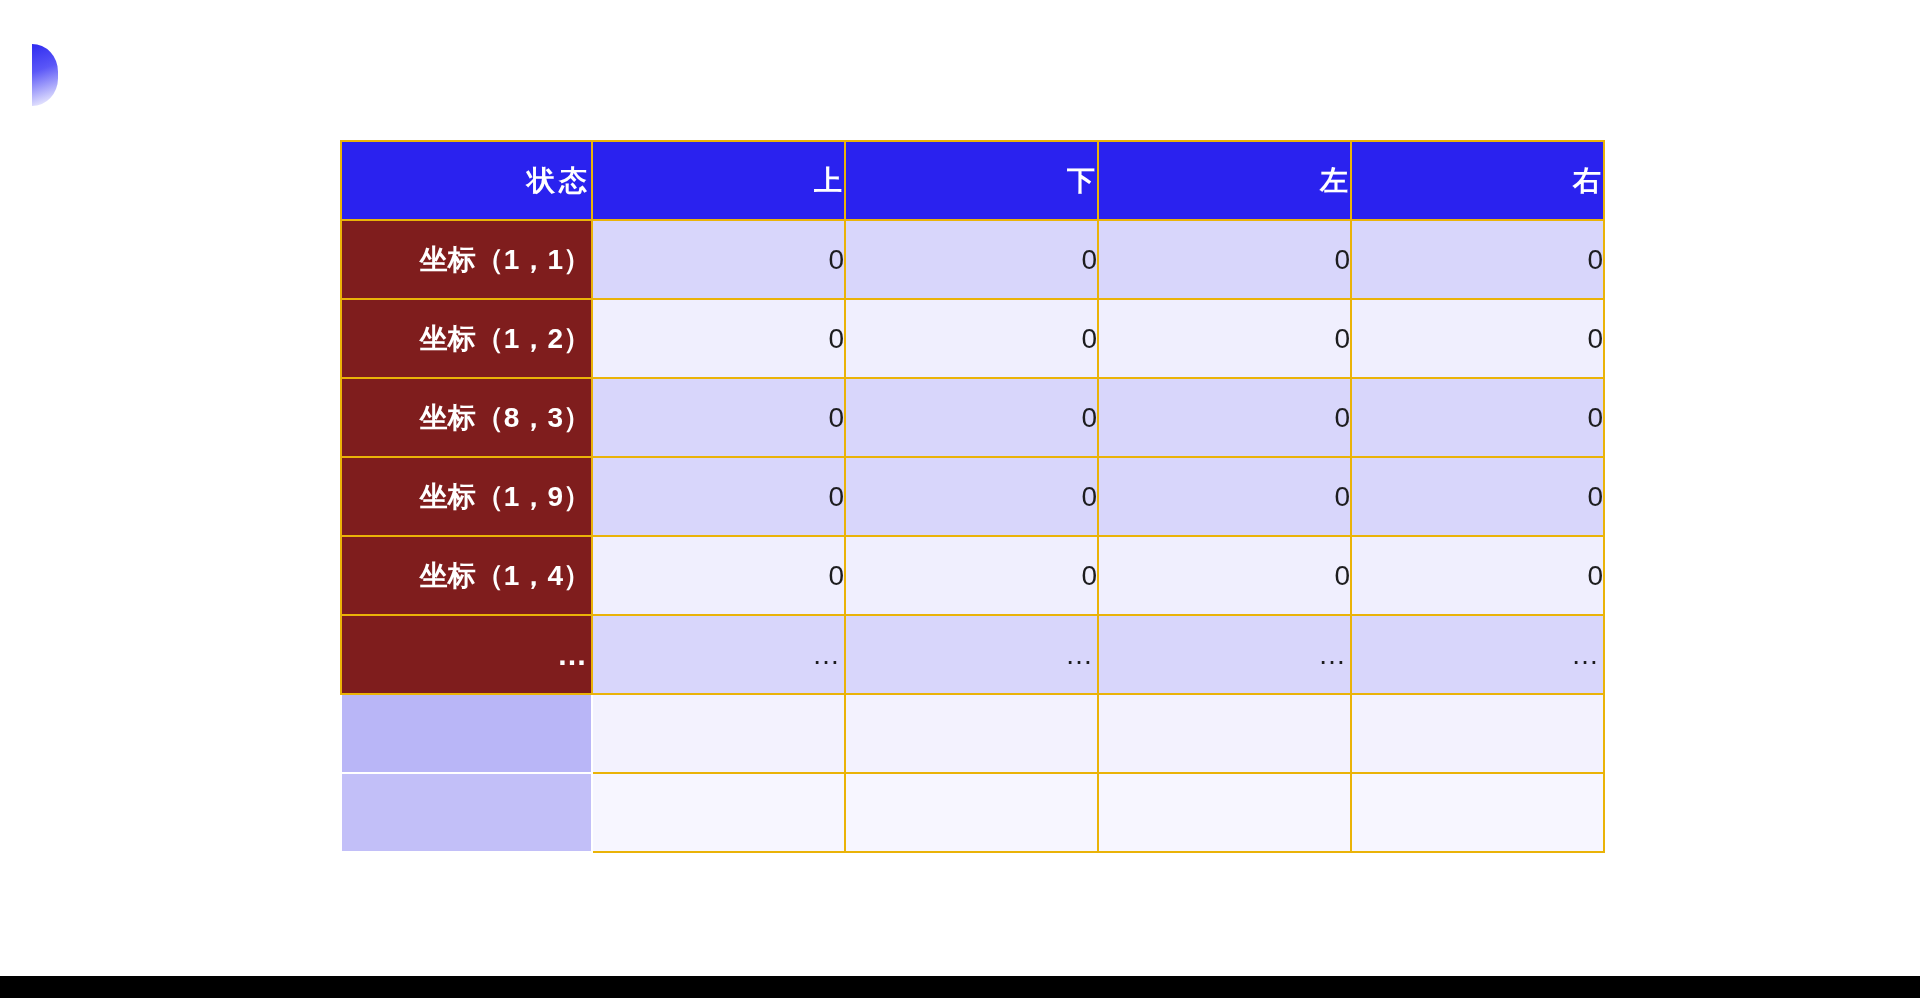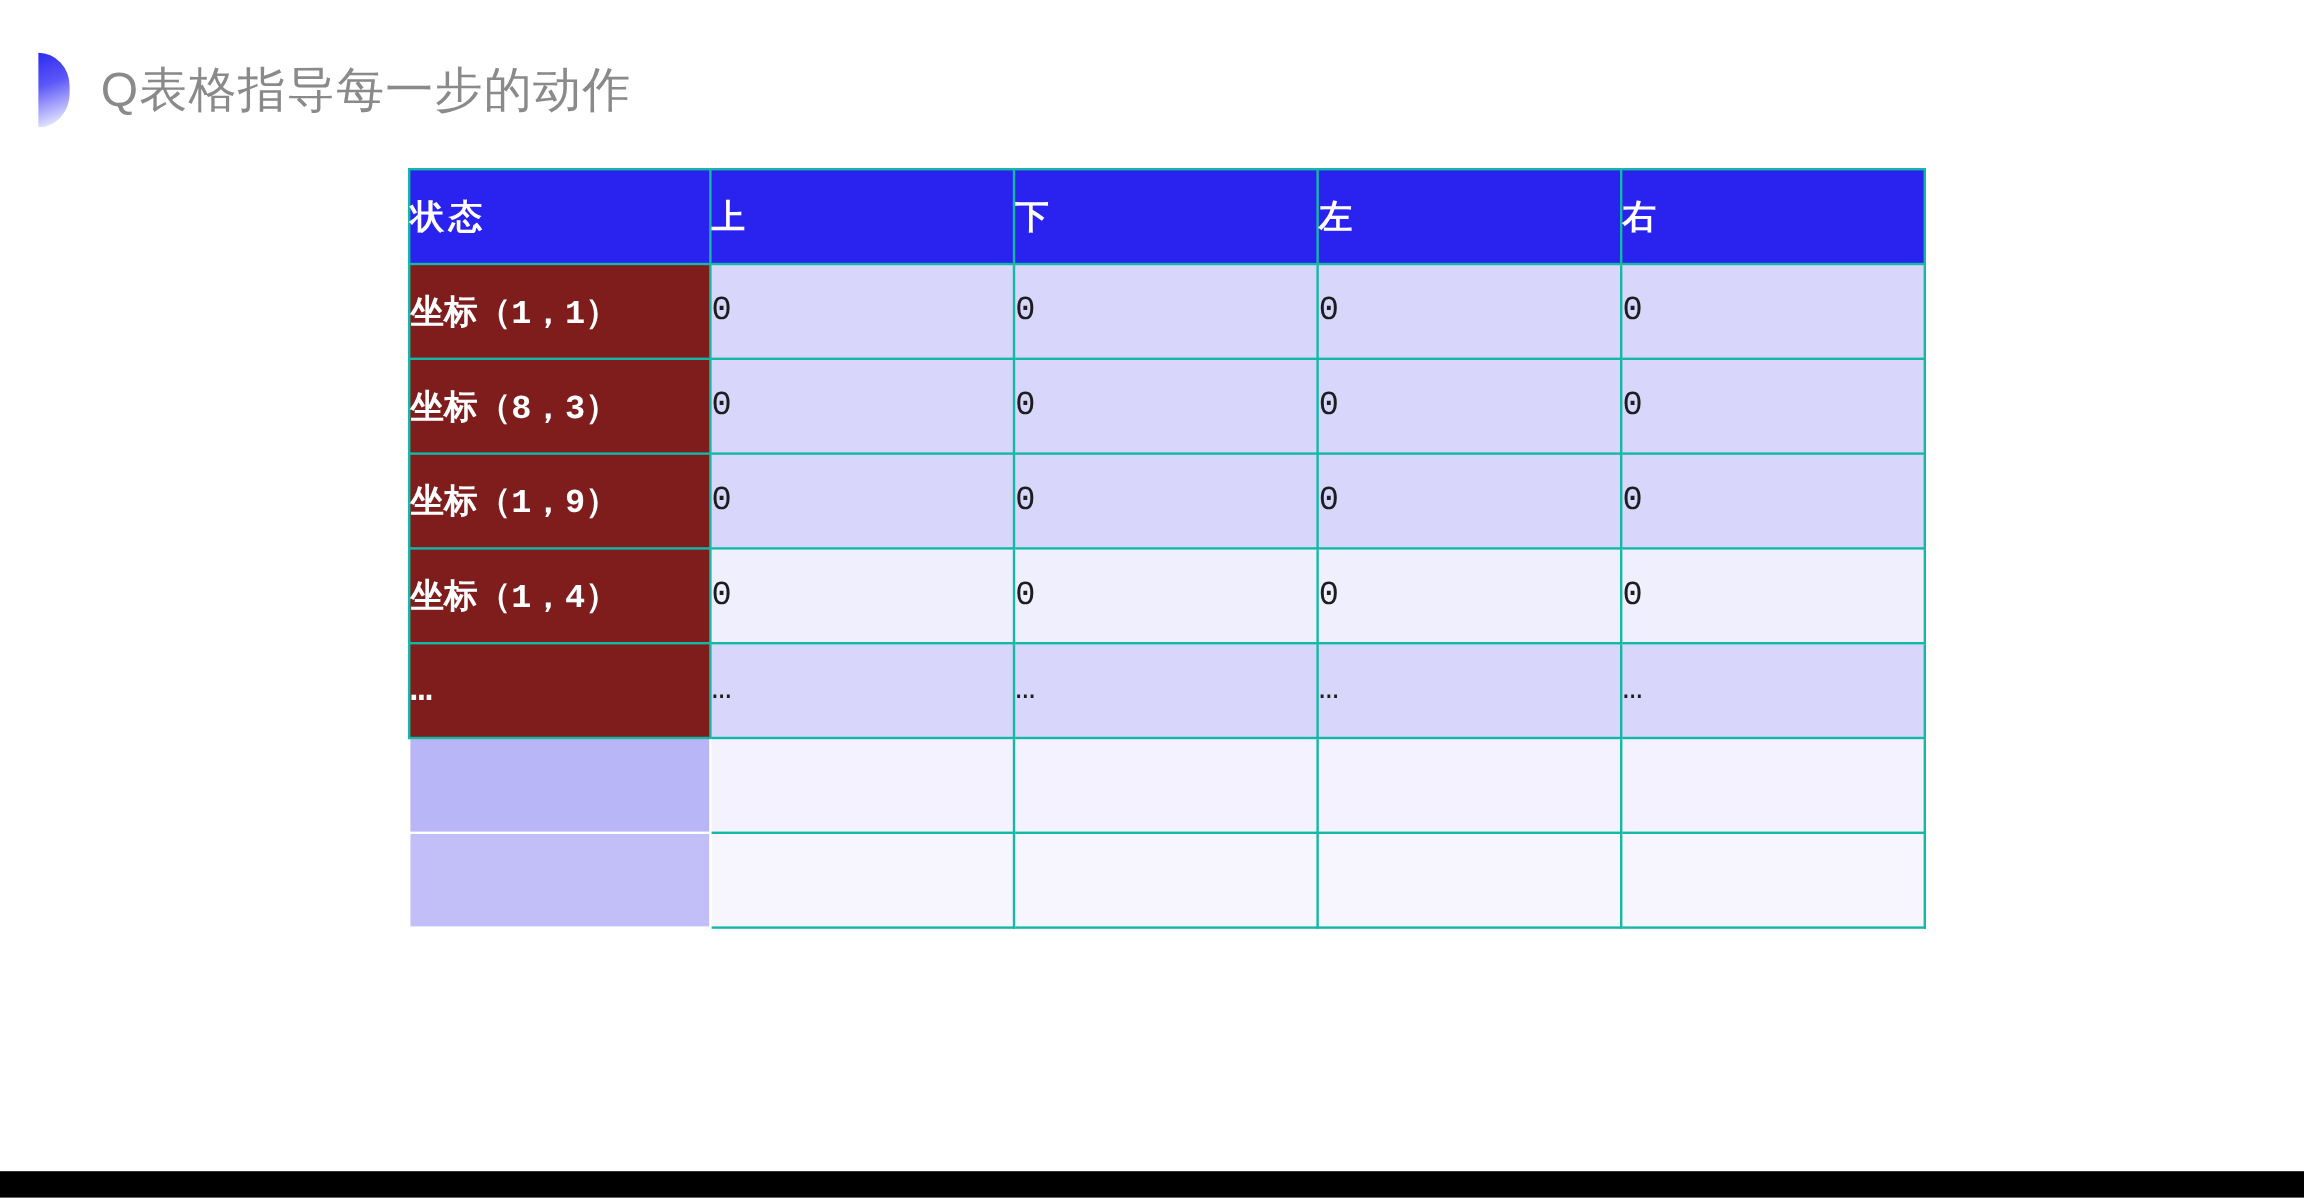--- a/index.html
+++ b/index.html
@@ -63,25 +63,24 @@
     width: 1263px;
   }
 
   table.q-table col.state-col { width: 251px; }
   table.q-table col.act-col   { width: 253px; }
 
   table.q-table th,
   table.q-table td {
     padding: 0;
     height: 77px;
-    text-align: left;
+    text-align: right;
     vertical-align: middle;
-    border: 2px solid #14b8a6;
+    border: 2px solid #eab308;
     font-size: 28px;
-    font-family: Liberation Mono, monospace;
   }
 
   
   .hdr th {
     background: #2a22ef;
     color: #ffffff;
     font-weight: bold;
     font-size: 30px;
     letter-spacing: 2px;
   }
@@ -143,21 +142,20 @@
     background: #000000;
   }
 </style>
 </head>
 <body>
 
 <div class="slide">
 
   <div class="title-row">
     <div class="title-marker"></div>
-    <div class="title-text">Q表格指导每一步的动作</div>
   </div>
 
   <div class="q-table-wrap">
     <table class="q-table">
       <colgroup>
         <col class="state-col">
         <col class="act-col">
         <col class="act-col">
         <col class="act-col">
         <col class="act-col">
@@ -172,20 +170,27 @@
         </tr>
       </thead>
       <tbody>
         <tr class="band-a">
           <td class="state-cell">坐标（1，1）</td>
           <td class="val">0</td>
           <td class="val">0</td>
           <td class="val">0</td>
           <td class="val">0</td>
         </tr>
+        <tr class="band-b">
+          <td class="state-cell">坐标（1，2）</td>
+          <td class="val">0</td>
+          <td class="val">0</td>
+          <td class="val">0</td>
+          <td class="val">0</td>
+        </tr>
         <tr class="band-a">
           <td class="state-cell">坐标（8，3）</td>
           <td class="val">0</td>
           <td class="val">0</td>
           <td class="val">0</td>
           <td class="val">0</td>
         </tr>
         <tr class="band-a">
           <td class="state-cell">坐标（1，9）</td>
           <td class="val">0</td>

